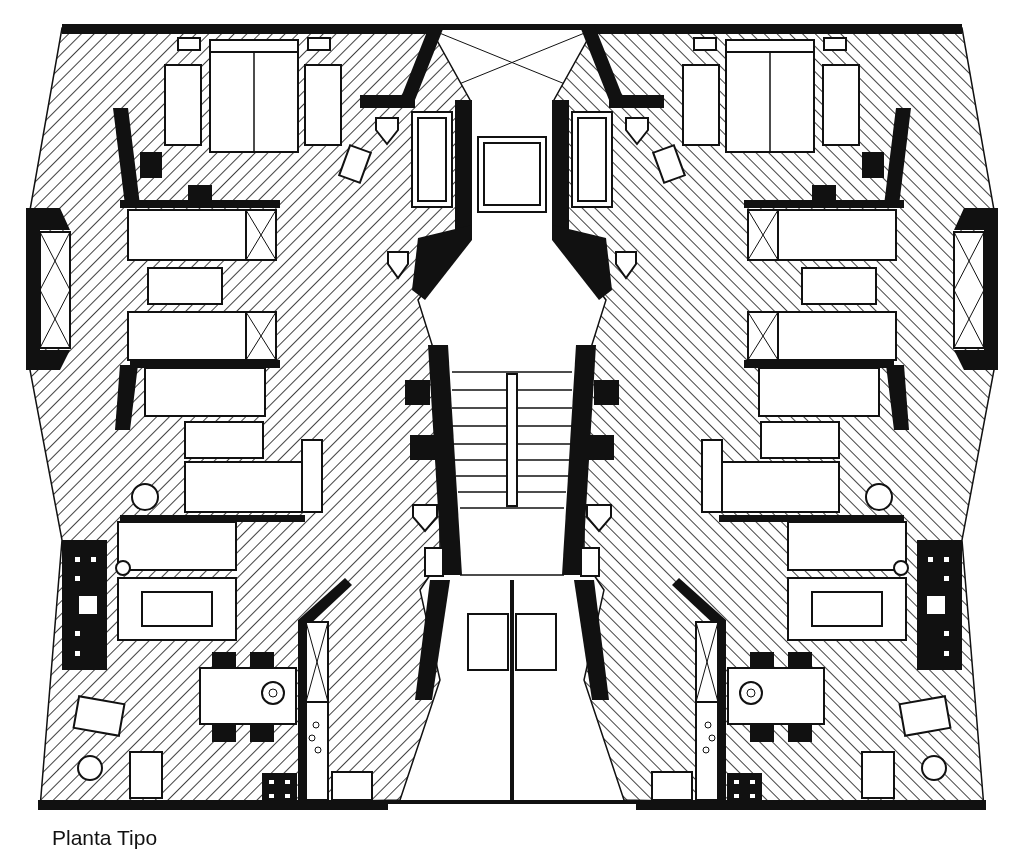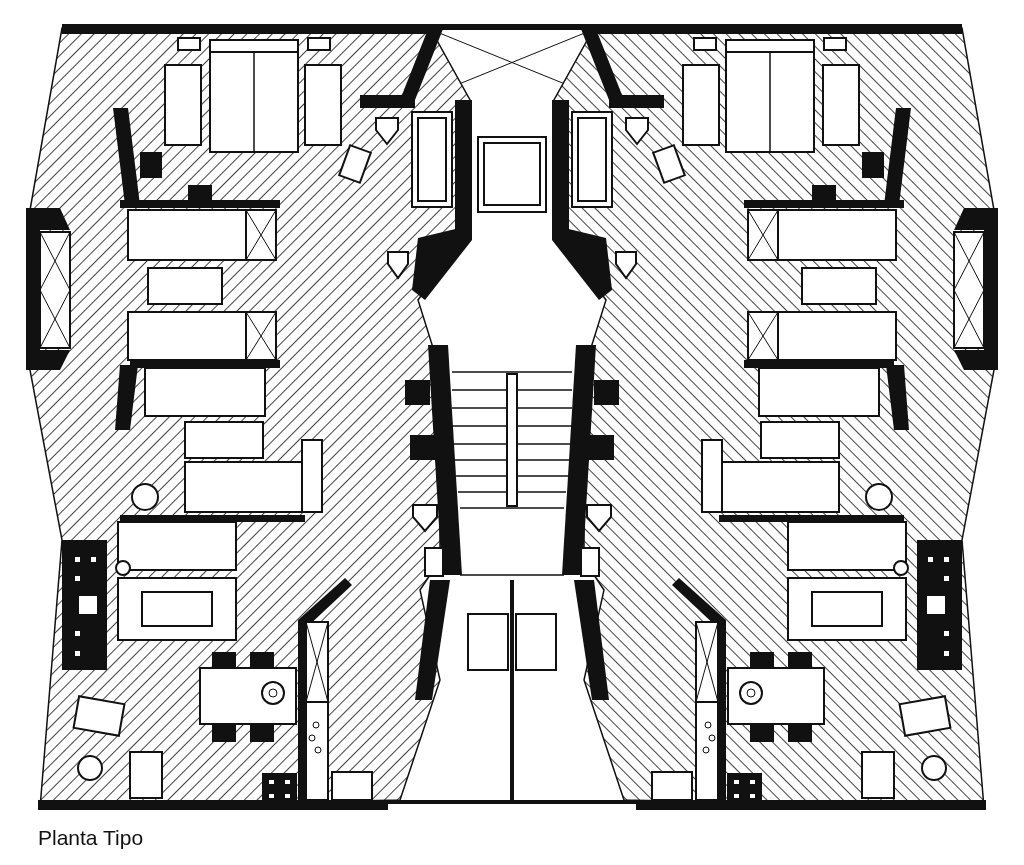--- a/index.html
+++ b/index.html
@@ -1,19 +1,19 @@
 <!DOCTYPE html>
 <html><head>
 <meta charset="utf-8">
 <style>
   html, body { margin: 0; padding: 0; background: #ffffff; }
   body { width: 1024px; height: 865px; position: relative; overflow: hidden; }
   #plan { position: absolute; left: 0; top: 0; width: 1024px; height: 865px; }
   .caption {
-    position: absolute; left: 38px; top: 826px;
+    position: absolute; left: 52px; top: 826px;
     font-family: "Liberation Sans", sans-serif; font-size: 21px; color: #111;
   }
   .wall { fill: #111; }
   .hatch { fill: url(#hatch); stroke: #111; stroke-width: 1.5; }
   .white { fill: #fff; stroke: #111; stroke-width: 2; }
   .line { stroke: #111; stroke-width: 1.5; fill: none; }
   .thin { stroke: #111; stroke-width: 1; fill: none; }
   .blk { fill: #111; }
 </style>
 </head>

